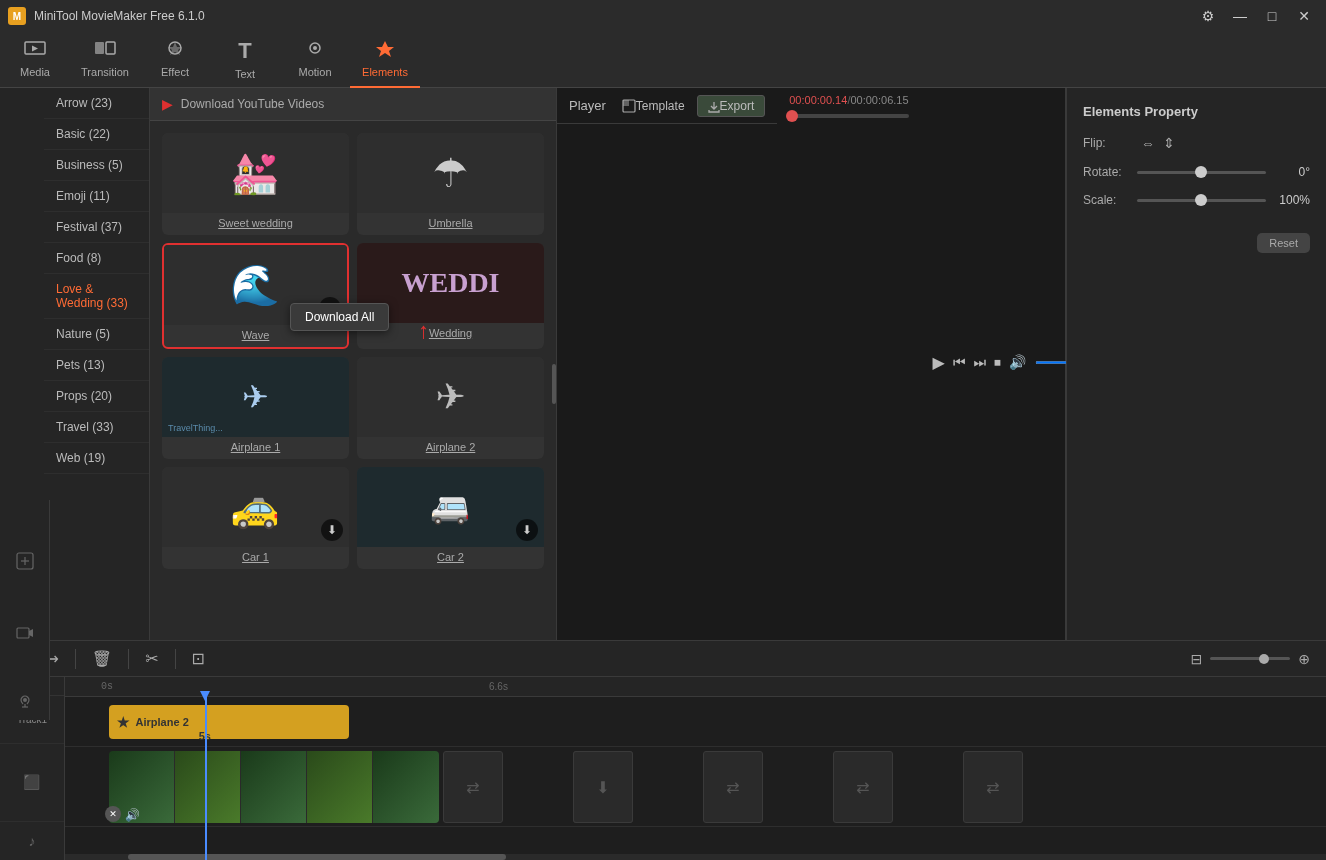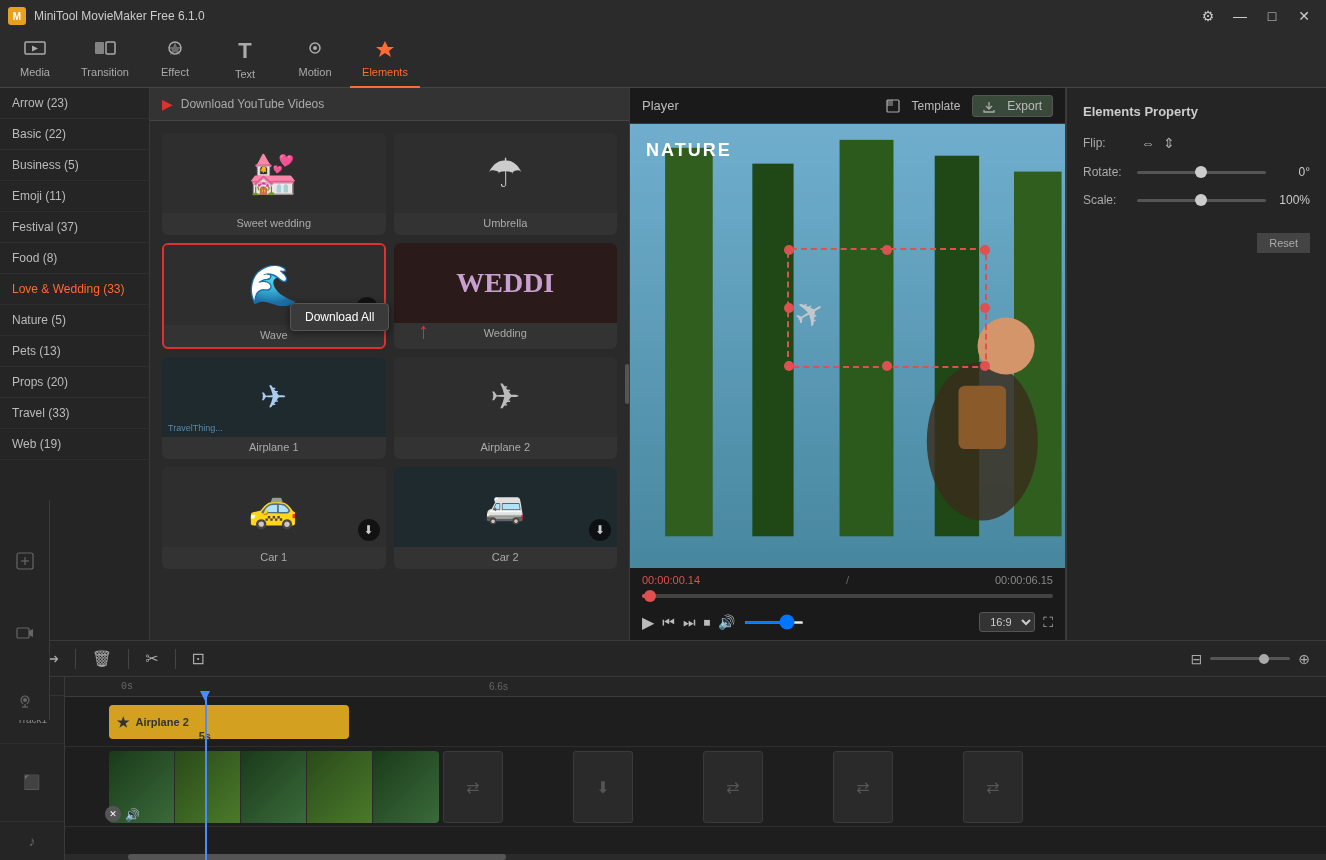--- a/index.html
+++ b/index.html
@@ -16,41 +16,41 @@
     #toolbar { background: #2b2b2b; height: 56px; display: flex; align-items: center; border-bottom: 1px solid #444; }
     .toolbar-item { display: flex; flex-direction: column; align-items: center; justify-content: center; width: 70px; height: 56px; cursor: pointer; color: #aaa; font-size: 11px; gap: 4px; border-bottom: 2px solid transparent; }
     .toolbar-item.active { color: #ff6b35; border-bottom: 2px solid #ff6b35; }
     .toolbar-item .t-icon { font-size: 20px; }
 
     
     #content { display: flex; height: calc(860px - 32px - 56px - 220px); }
 
     
     #sidebar { width: 150px; background: #252525; border-right: 1px solid #3a3a3a; overflow-y: auto; }
-    .sidebar-item { padding: 8px 12px; cursor: pointer; color: #bbb; border-bottom: 1px solid #2e2e2e; }
+    .sidebar-item { padding: 8px 12px; cursor: pointer; color: #bbb; border-bottom: 1px solid #2e2e2e; margin-left: 44px; }
     .sidebar-item.active { color: #ff6b35; }
 
     
     #elements-panel { flex: 1; background: #2a2a2a; overflow-y: auto; position: relative; }
     .download-bar { background: #333; padding: 8px 12px; display: flex; align-items: center; gap: 8px; color: #aaa; font-size: 12px; border-bottom: 1px solid #444; }
     .elements-grid { display: grid; grid-template-columns: repeat(2, 1fr); gap: 8px; padding: 12px; }
     .element-item { background: #333; border-radius: 6px; overflow: hidden; cursor: pointer; position: relative; display: flex; flex-direction: column; align-items: center; }
     .element-thumb { width: 100%; height: 80px; display: flex; align-items: center; justify-content: center; background: #2e2e2e; position: relative; }
     .element-thumb .el-img { font-size: 40px; }
-    .element-label { font-size: 11px; color: #aaa; padding: 4px 0 6px; text-align: right; }
+    .element-label { font-size: 11px; color: #aaa; padding: 4px 0 6px; text-align: right; text-decoration: underline; }
     .download-btn { position: absolute; bottom: 6px; right: 6px; width: 22px; height: 22px; background: rgba(0,0,0,0.6); border-radius: 50%; display: flex; align-items: center; justify-content: center; font-size: 12px; color: #ccc; }
     .red-border { border: 2px solid #e03030; border-radius: 6px; }
     .download-all-popup { position: absolute; background: #3a3a3a; border: 1px solid #555; border-radius: 4px; padding: 6px 14px; font-size: 12px; color: #fff; cursor: pointer; z-index: 10; box-shadow: 0 2px 8px rgba(0,0,0,0.5); }
 
     
-    #player-area { width: 437px; background: #1a1a1a; border-left: 1px solid #3a3a3a; border-right: 1px solid #3a3a3a; display: flex; flex-direction: column; }
+    #player-area { width: 510px; background: #1a1a1a; border-left: 1px solid #3a3a3a; border-right: 1px solid #3a3a3a; display: flex; flex-direction: row; }
     #player-header { height: 36px; display: flex; align-items: center; padding: 0 12px; border-bottom: 1px solid #3a3a3a; gap: 16px; justify-content: space-between; }
     #player-header .player-title { font-size: 13px; color: #bbb; }
     #player-header .player-actions { display: flex; gap: 12px; align-items: center; }
-    .player-btn { background: transparent; border: none; color: #bbb; cursor: pointer; font-size: 12px; display: flex; align-items: center; gap: 12px; }
+    .player-btn { background: transparent; border: none; color: #bbb; cursor: pointer; font-size: 12px; display: flex; align-items: center; gap: 0; }
     #video-preview { flex: 1; background: #111; position: relative; overflow: hidden; display: flex; align-items: center; justify-content: center; }
     .video-overlay-text { position: absolute; top: 16px; left: 16px; color: white; font-size: 18px; font-weight: bold; letter-spacing: 2px; }
     .video-bg { width: 100%; height: 100%; object-fit: cover; background: linear-gradient(135deg, #1a3a1a 0%, #2a5a2a 40%, #3a7a3a 60%, #4a6a3a 80%, #3a4a2a 100%); }
     .plane-element { position: absolute; top: 38%; left: 38%; font-size: 36px; transform: rotate(-30deg); opacity: 0.9; }
     .dashed-box { position: absolute; top: 28%; left: 36%; width: 200px; height: 120px; border: 2px dashed #e05050; border-radius: 4px; }
     .dot { position: absolute; width: 10px; height: 10px; background: #e05050; border-radius: 50%; }
     #player-timeline { padding: 4px 12px; }
     .progress-bar { height: 4px; background: #444; border-radius: 2px; position: relative; margin: 6px 0; }
     .progress-fill { height: 4px; background: #e05050; border-radius: 2px; width: 2%; }
     .progress-thumb { position: absolute; top: -4px; left: 2%; width: 12px; height: 12px; background: #e05050; border-radius: 50%; margin-left: -6px; }
@@ -62,21 +62,21 @@
 
     
     #properties { width: 260px; background: #252525; padding: 16px; border-left: 1px solid #3a3a3a; }
     #properties h3 { font-size: 13px; color: #ccc; margin-bottom: 16px; }
     .prop-row { display: flex; align-items: center; margin-bottom: 14px; gap: 8px; }
     .prop-label { color: #aaa; font-size: 12px; width: 50px; }
     .prop-slider { flex: 1; appearance: none; height: 3px; background: #555; border-radius: 2px; outline: none; }
     .prop-slider::-webkit-slider-thumb { appearance: none; width: 12px; height: 12px; background: #ccc; border-radius: 50%; }
     .prop-value { color: #ccc; font-size: 12px; width: 40px; text-align: right; }
     .flip-icons { display: flex; gap: 8px; color: #aaa; font-size: 14px; cursor: pointer; }
-    .reset-btn { background: #444; border: none; color: #aaa; padding: 4px 12px; border-radius: 0; cursor: pointer; font-size: 11px; margin-top: 12px; }
+    .reset-btn { background: #444; border: none; color: #aaa; padding: 4px 12px; border-radius: 5px; cursor: pointer; font-size: 11px; margin-top: 12px; }
 
     
     #bottom-area { height: 220px; background: #1e1e1e; border-top: 1px solid #3a3a3a; display: flex; flex-direction: column; }
     #timeline-toolbar { height: 36px; background: #252525; display: flex; align-items: center; padding: 0 12px; gap: 8px; border-bottom: 1px solid #3a3a3a; }
     .tl-btn { background: transparent; border: none; color: #aaa; cursor: pointer; font-size: 16px; padding: 4px; }
     .tl-separator { width: 1px; height: 20px; background: #444; margin: 0 4px; }
     .tl-zoom { display: flex; align-items: center; gap: 4px; margin-left: auto; }
     .zoom-slider { width: 80px; appearance: none; height: 3px; background: #555; border-radius: 2px; }
     .zoom-slider::-webkit-slider-thumb { appearance: none; width: 10px; height: 10px; background: #aaa; border-radius: 50%; }
 
@@ -415,21 +415,21 @@
         <span style="color:#666; font-size:14px;">⬛</span>
       </div>
       <div class="track-label-icon">
         <span>♪</span>
       </div>
     </div>
 
     <div id="timeline-tracks" style="position:relative;">
 
       <div class="time-ruler" style="position:relative;">
-        <span style="position:absolute;left:56px;font-family:Liberation Mono, monospace;">0s</span>
+        <span style="position:absolute;left:36px;font-family:Liberation Mono, monospace;">0s</span>
         <span style="position:absolute;left:424px;">6.6s</span>
       </div>
 
       <div style="position:absolute;top:20px;left:140px;width:2px;height:calc(100% - 20px);background:#4a8cff;z-index:5;">
         <div style="position:absolute;top:-6px;left:-5px;width:0;height:0;border-left:5px solid transparent;border-right:5px solid transparent;border-top:10px solid #4a8cff;"></div>
       </div>
 
       <div class="element-track">
         <div class="airplane-element-block">
           <span class="element-block-icon">★</span>

